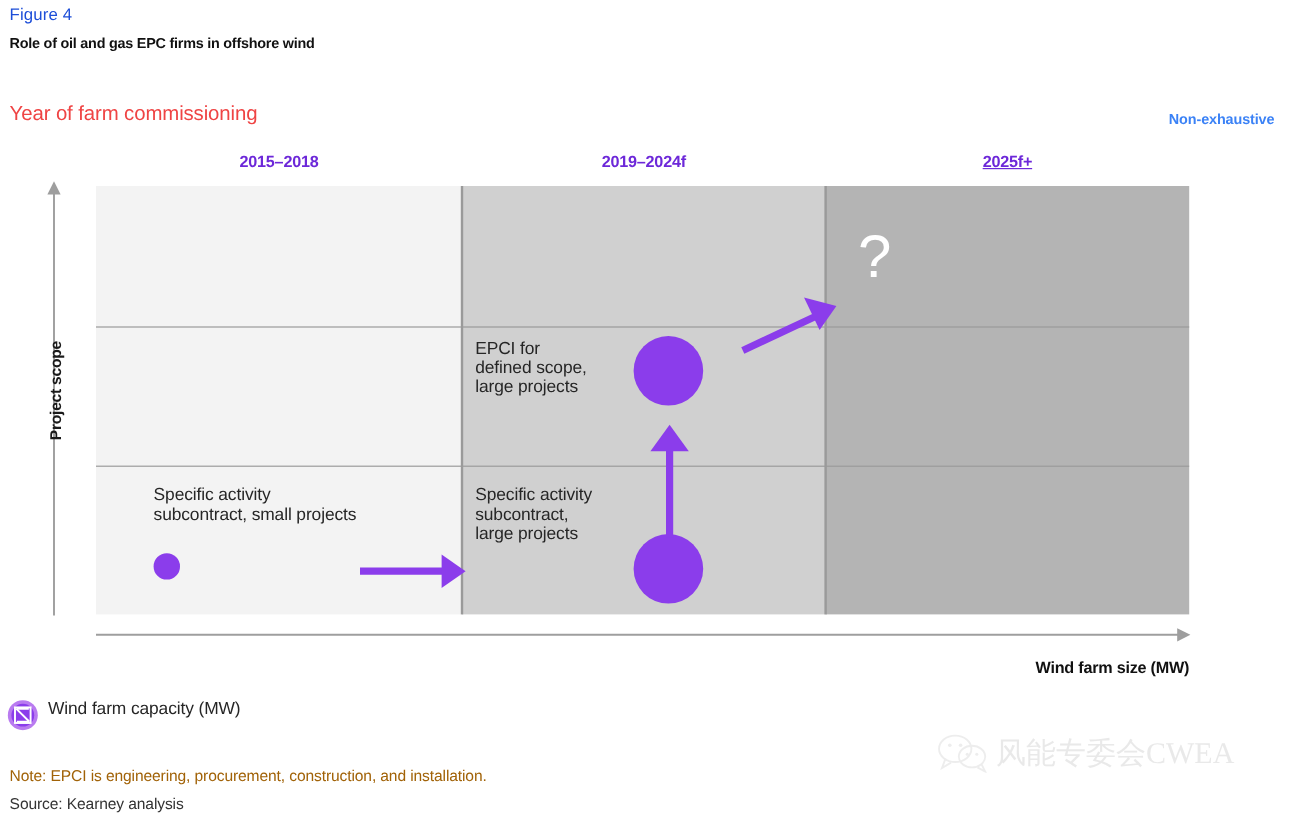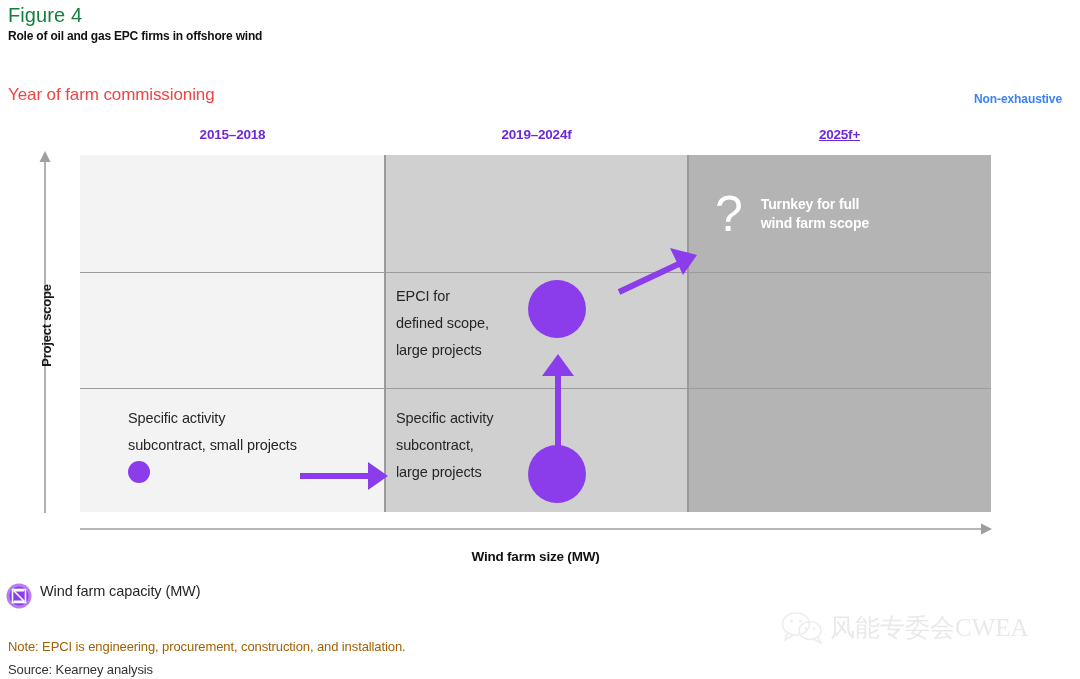--- a/index.html
+++ b/index.html
@@ -14,22 +14,22 @@
     font-family: "Liberation Sans", sans-serif;
     color: #1a1a1a;
     overflow: hidden;
   }
 
   
   #figure-label {
     position: absolute;
     left: 8px;
     top: 4px;
-    font-size: 20px;
-    color: #15803d;
+    font-size: 14px;
+    color: #1d4ed8;
     letter-spacing: 0.1px;
   }
   #figure-title {
     position: absolute;
     left: 8px;
     top: 29px;
     font-size: 12px;
     font-weight: bold;
     color: #111111;
     letter-spacing: -0.2px;
@@ -100,21 +100,21 @@
     height: 1px;
     background: #9b9b9b;
   }
   #row-divider-1 { top: 117px; }
   #row-divider-2 { top: 233px; }
 
   
   .cell-text {
     position: absolute;
     font-size: 14.5px;
-    line-height: 27px;
+    line-height: 16px;
     color: #262626;
     letter-spacing: -0.1px;
     white-space: pre-line;
   }
   #cell-text-mid-epci    { left: 316px; top: 128px; }
   #cell-text-low-small   { left: 48px;  top: 250px; }
   #cell-text-low-large   { left: 316px; top: 250px; }
 
   #turnkey-block {
     position: absolute;
@@ -172,21 +172,21 @@
     letter-spacing: -0.2px;
     transform: rotate(-90deg);
     transform-origin: center center;
     text-align: center;
   }
   #axis-x-label {
     position: absolute;
     left: 80px;
     top: 549px;
     width: 911px;
-    text-align: center;
+    text-align: right;
     font-size: 13.5px;
     font-weight: bold;
     color: #111111;
     letter-spacing: -0.2px;
   }
 
   
   #legend {
     position: absolute;
     left: 6px;
@@ -258,22 +258,20 @@
   <div class="matrix-col" id="matrix-col-1"></div>
   <div class="matrix-col" id="matrix-col-2"></div>
 
   <div class="row-divider" id="row-divider-1"></div>
   <div class="row-divider" id="row-divider-2"></div>
   <div class="col-divider" id="col-divider-1"></div>
   <div class="col-divider" id="col-divider-2"></div>
 
   <div id="turnkey-block">
     <span id="question-mark-icon">?</span>
-    <span id="turnkey-label">Turnkey for full
-wind farm scope</span>
   </div>
 
   <div class="cell-text" id="cell-text-mid-epci">EPCI for
 defined scope,
 large projects</div>
 
   <div class="cell-text" id="cell-text-low-small">Specific activity
 subcontract, small projects</div>
 
   <div class="cell-text" id="cell-text-low-large">Specific activity

